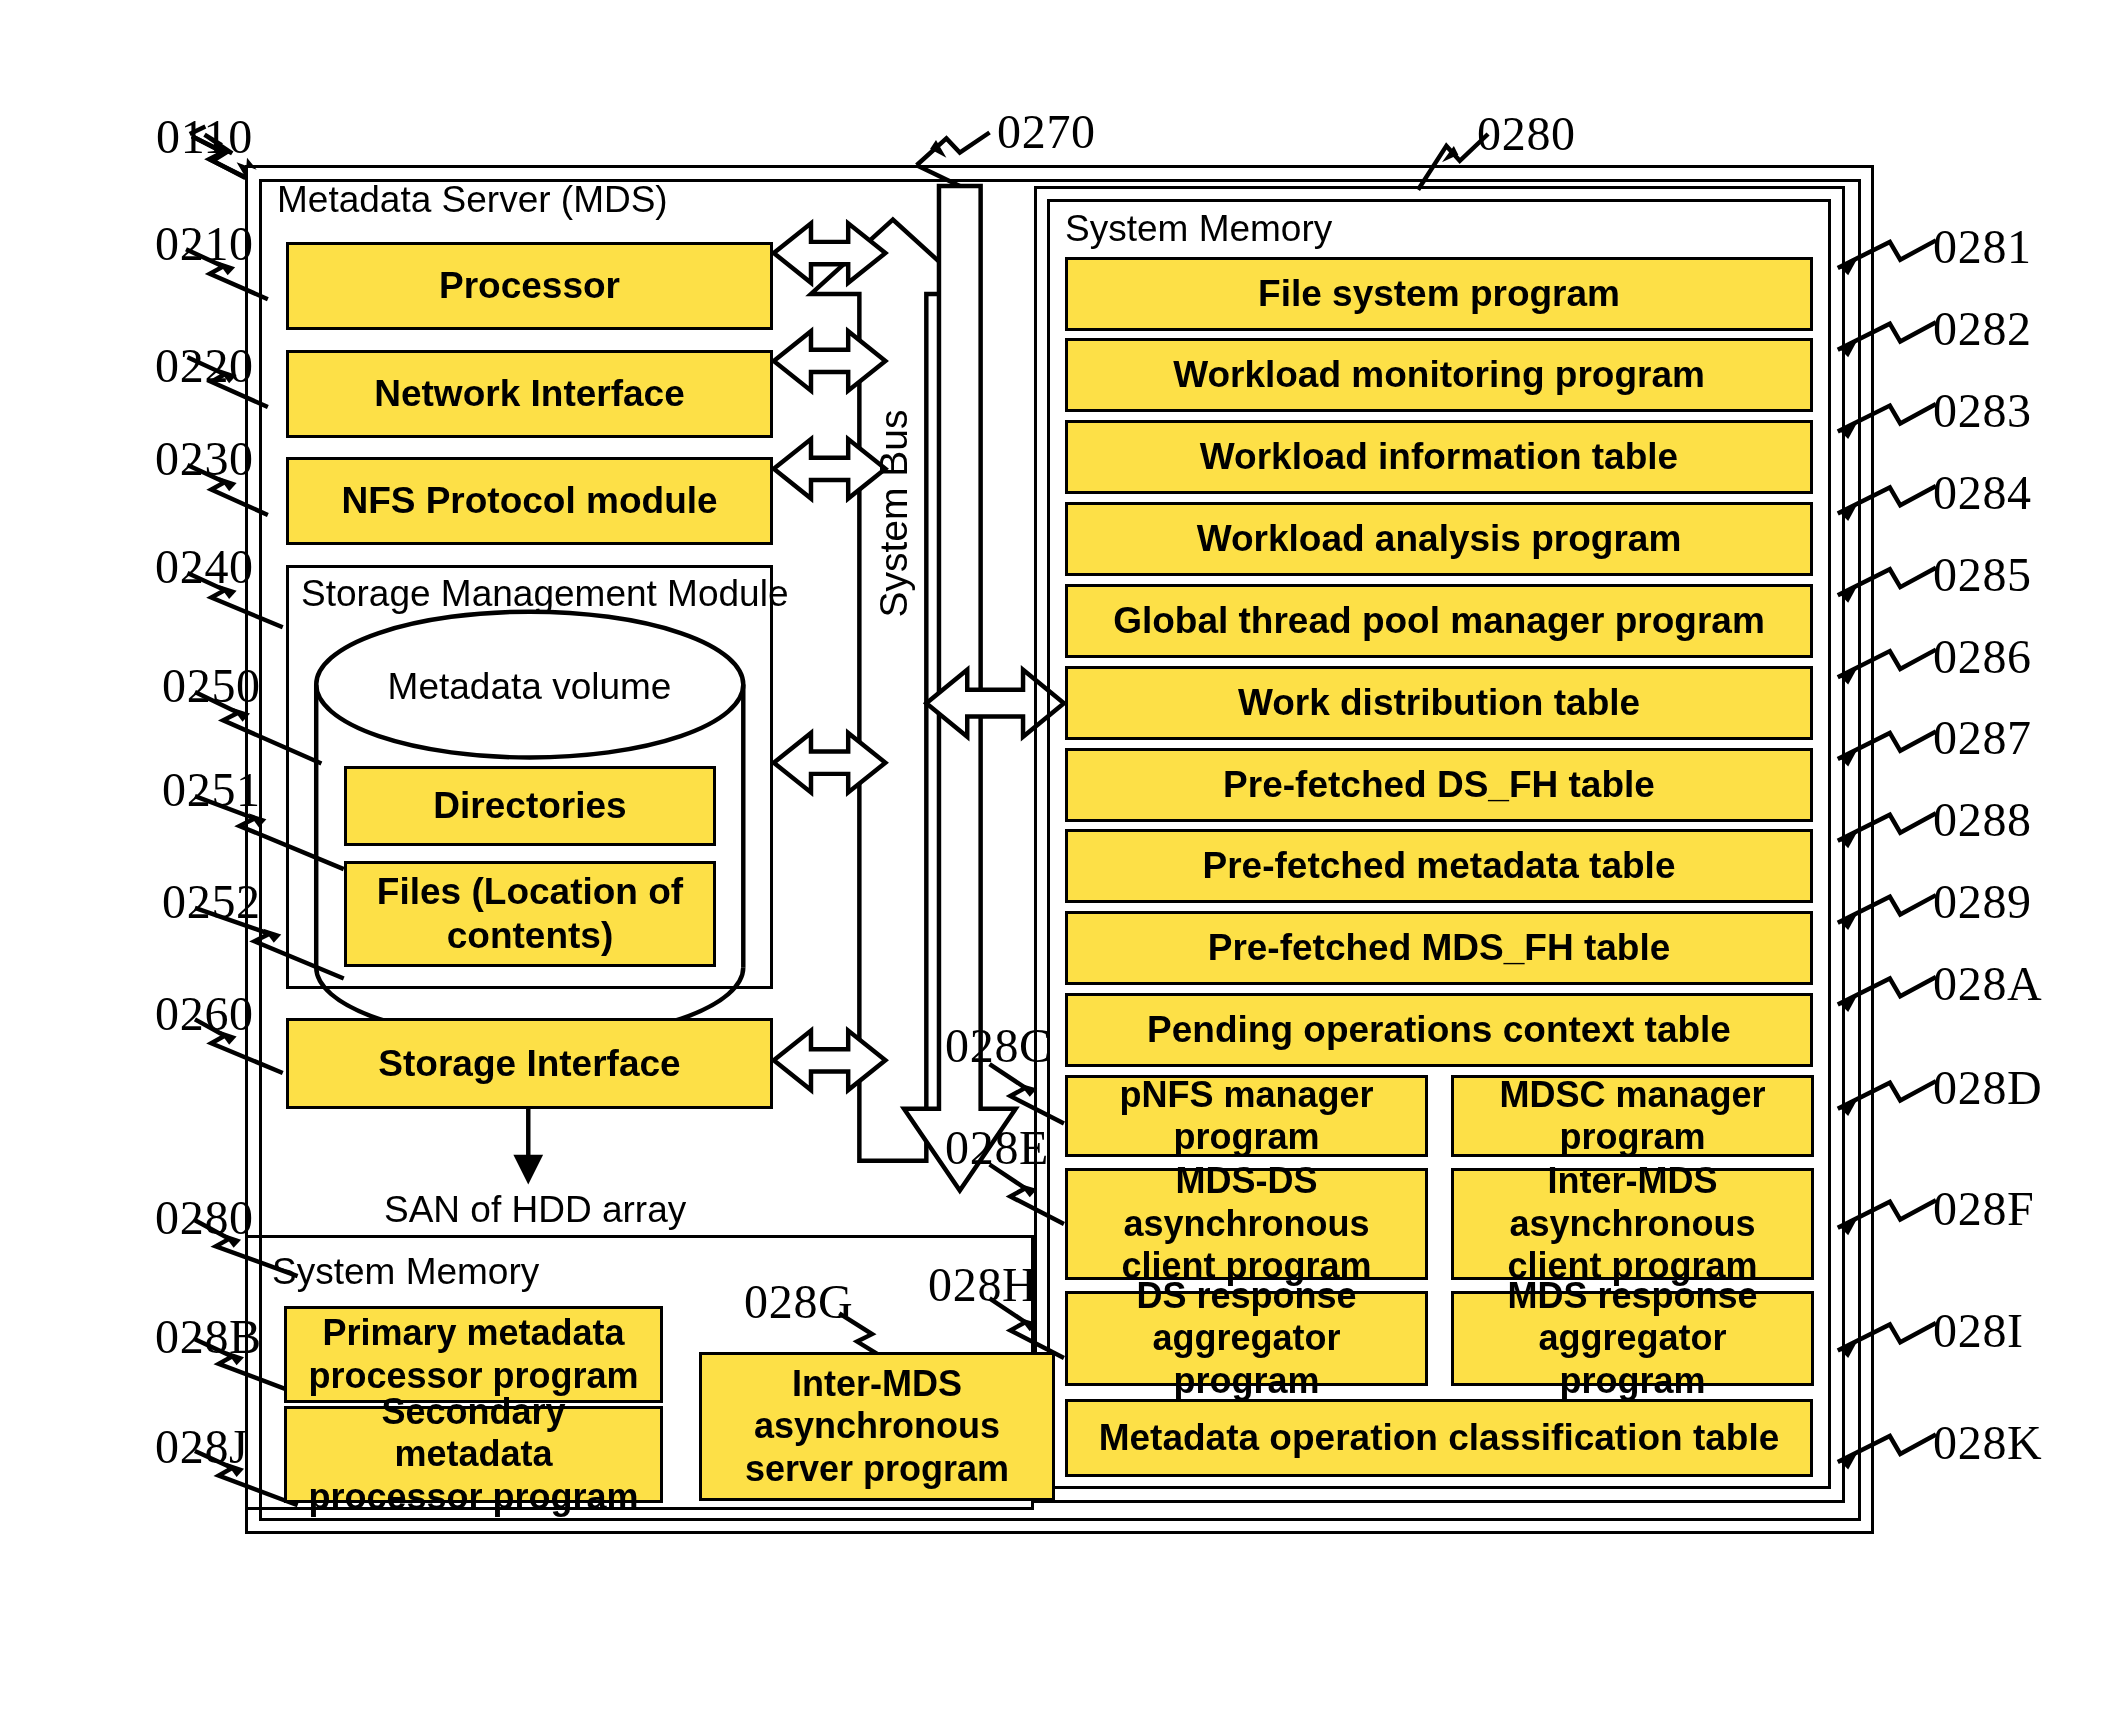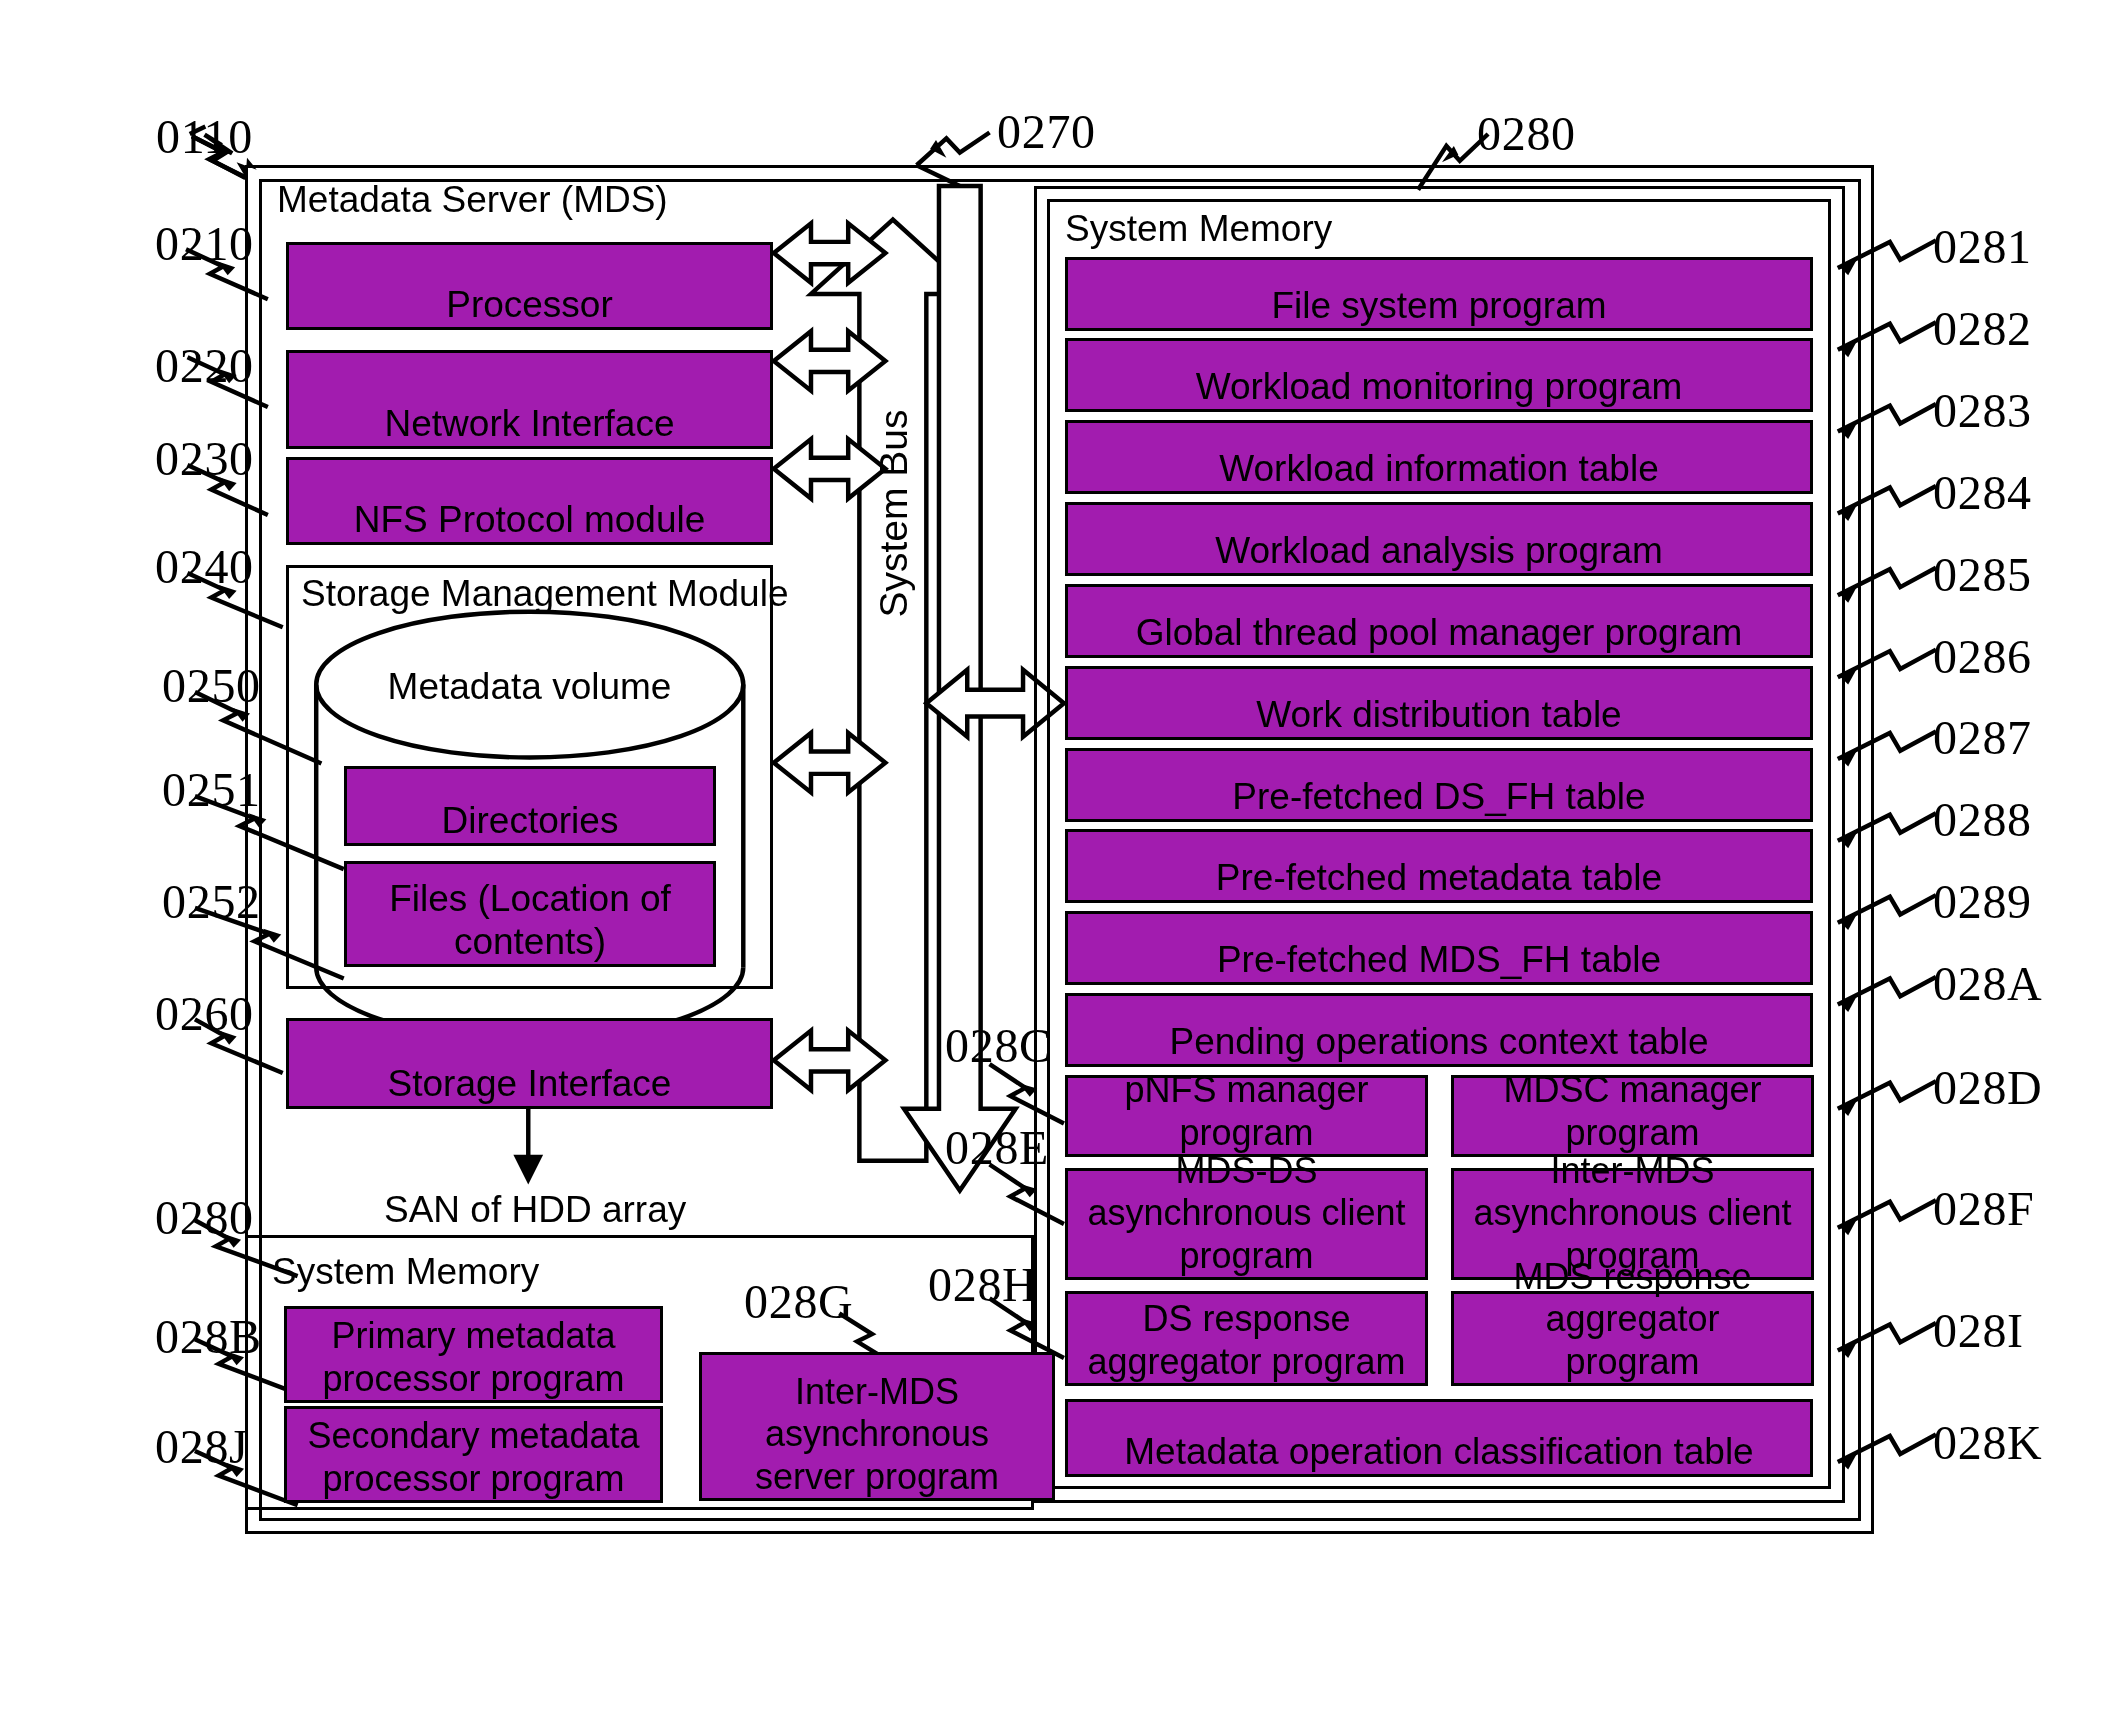--- a/index.html
+++ b/index.html
@@ -17,26 +17,27 @@
     width: 2119px;
     height: 1733px;
     background: #ffffff;
     overflow: hidden;
   }
   
   .box {
     position: absolute;
     box-sizing: border-box;
     border: 3.7px solid #000;
-    background: #a21caf;
+    background: #fde047;
     display: flex;
-    align-items: flex-end;
+    align-items: center;
     justify-content: center;
     text-align: center;
     line-height: 1.18;
+    font-weight: bold;
   }
   .frame {
     position: absolute;
     box-sizing: border-box;
     border: 3.7px solid #000;
     background: transparent;
   }
   .plainlabel {
     position: absolute;
     white-space: nowrap;
@@ -211,21 +212,21 @@
 
   <div class="sectitle" style="left:277px; top:179px;">Metadata Server (MDS)</div>
 
   <div class="reftag" style="left:156px; top:109px;">0110</div>
 
   <div class="box memrow" style="left:286px; top:242px; width:487px; height:88px;">
     <span>Processor</span>
   </div>
   <div class="reftag" style="left:155px; top:216px;">0210</div>
 
-  <div class="box memrow" style="left:286px; top:350px; width:487px; height:99px;">
+  <div class="box memrow" style="left:286px; top:350px; width:487px; height:88px;">
     <span>Network Interface</span>
   </div>
   <div class="reftag" style="left:155px; top:338px;">0220</div>
 
   <div class="box memrow" style="left:286px; top:457px; width:487px; height:88px;">
     <span>NFS Protocol module</span>
   </div>
   <div class="reftag" style="left:155px; top:431px;">0230</div>
 
   <div class="frame" style="left:286px; top:565px; width:487px; height:424px;"></div>

